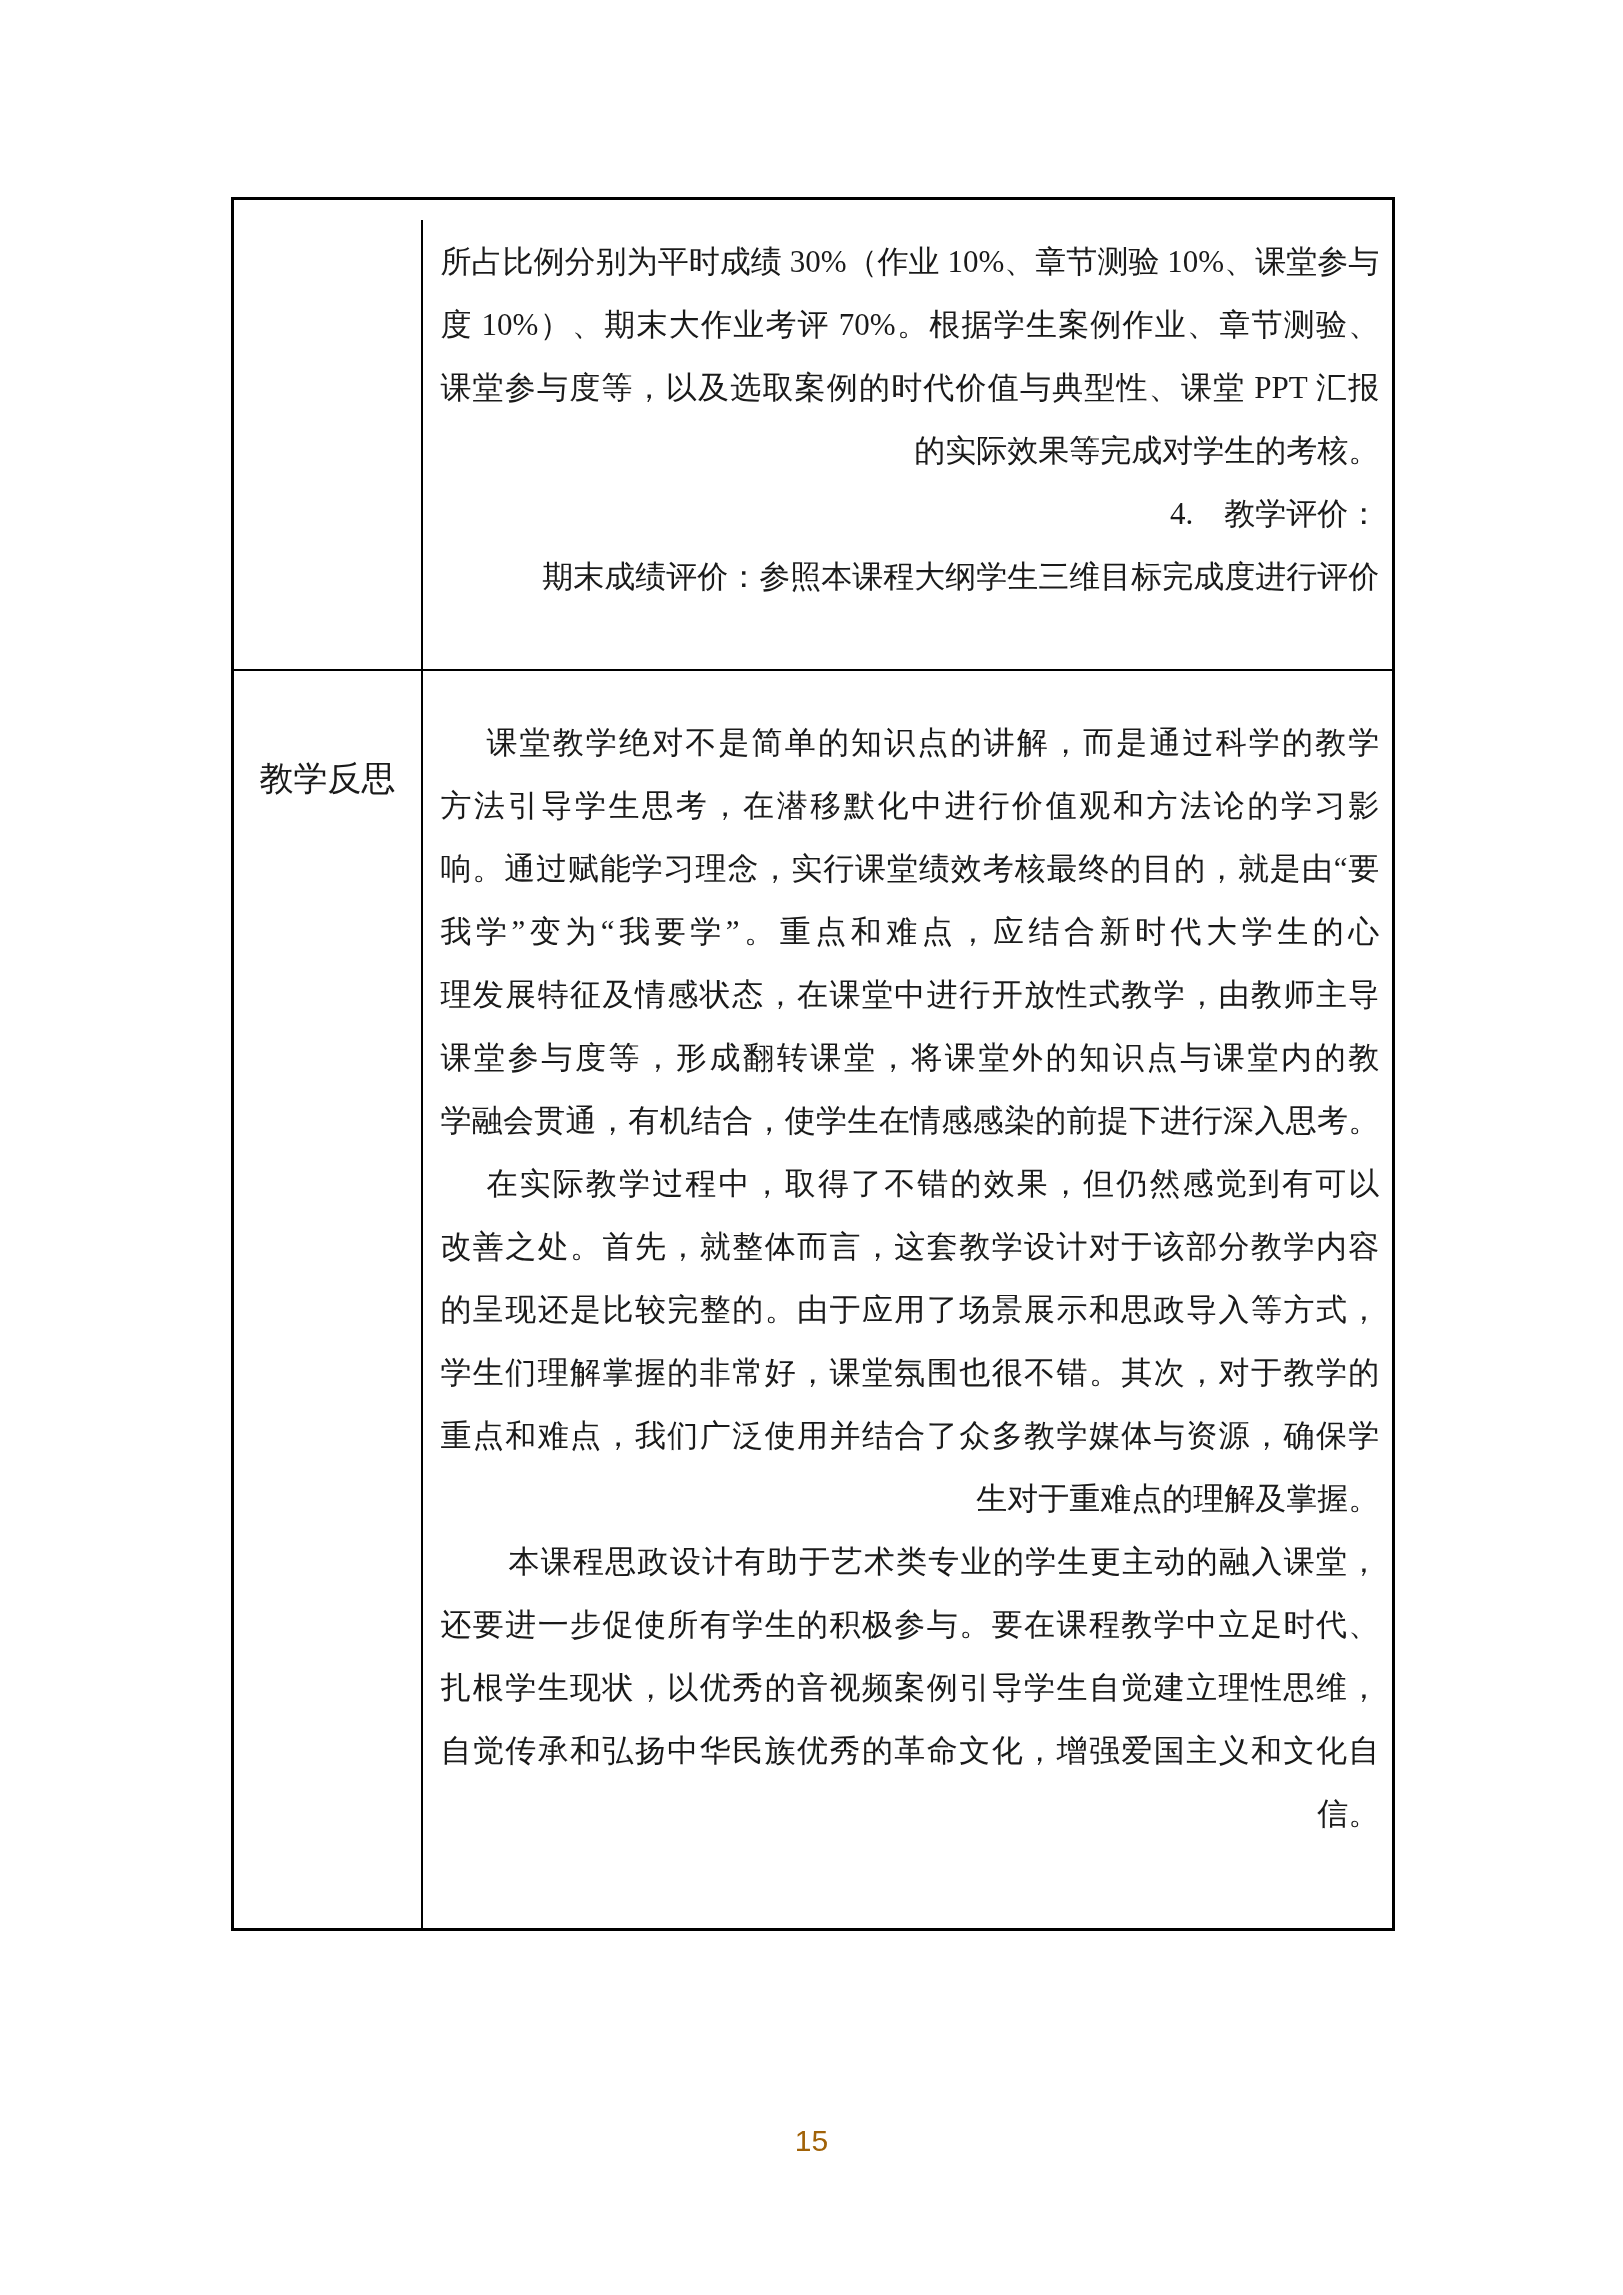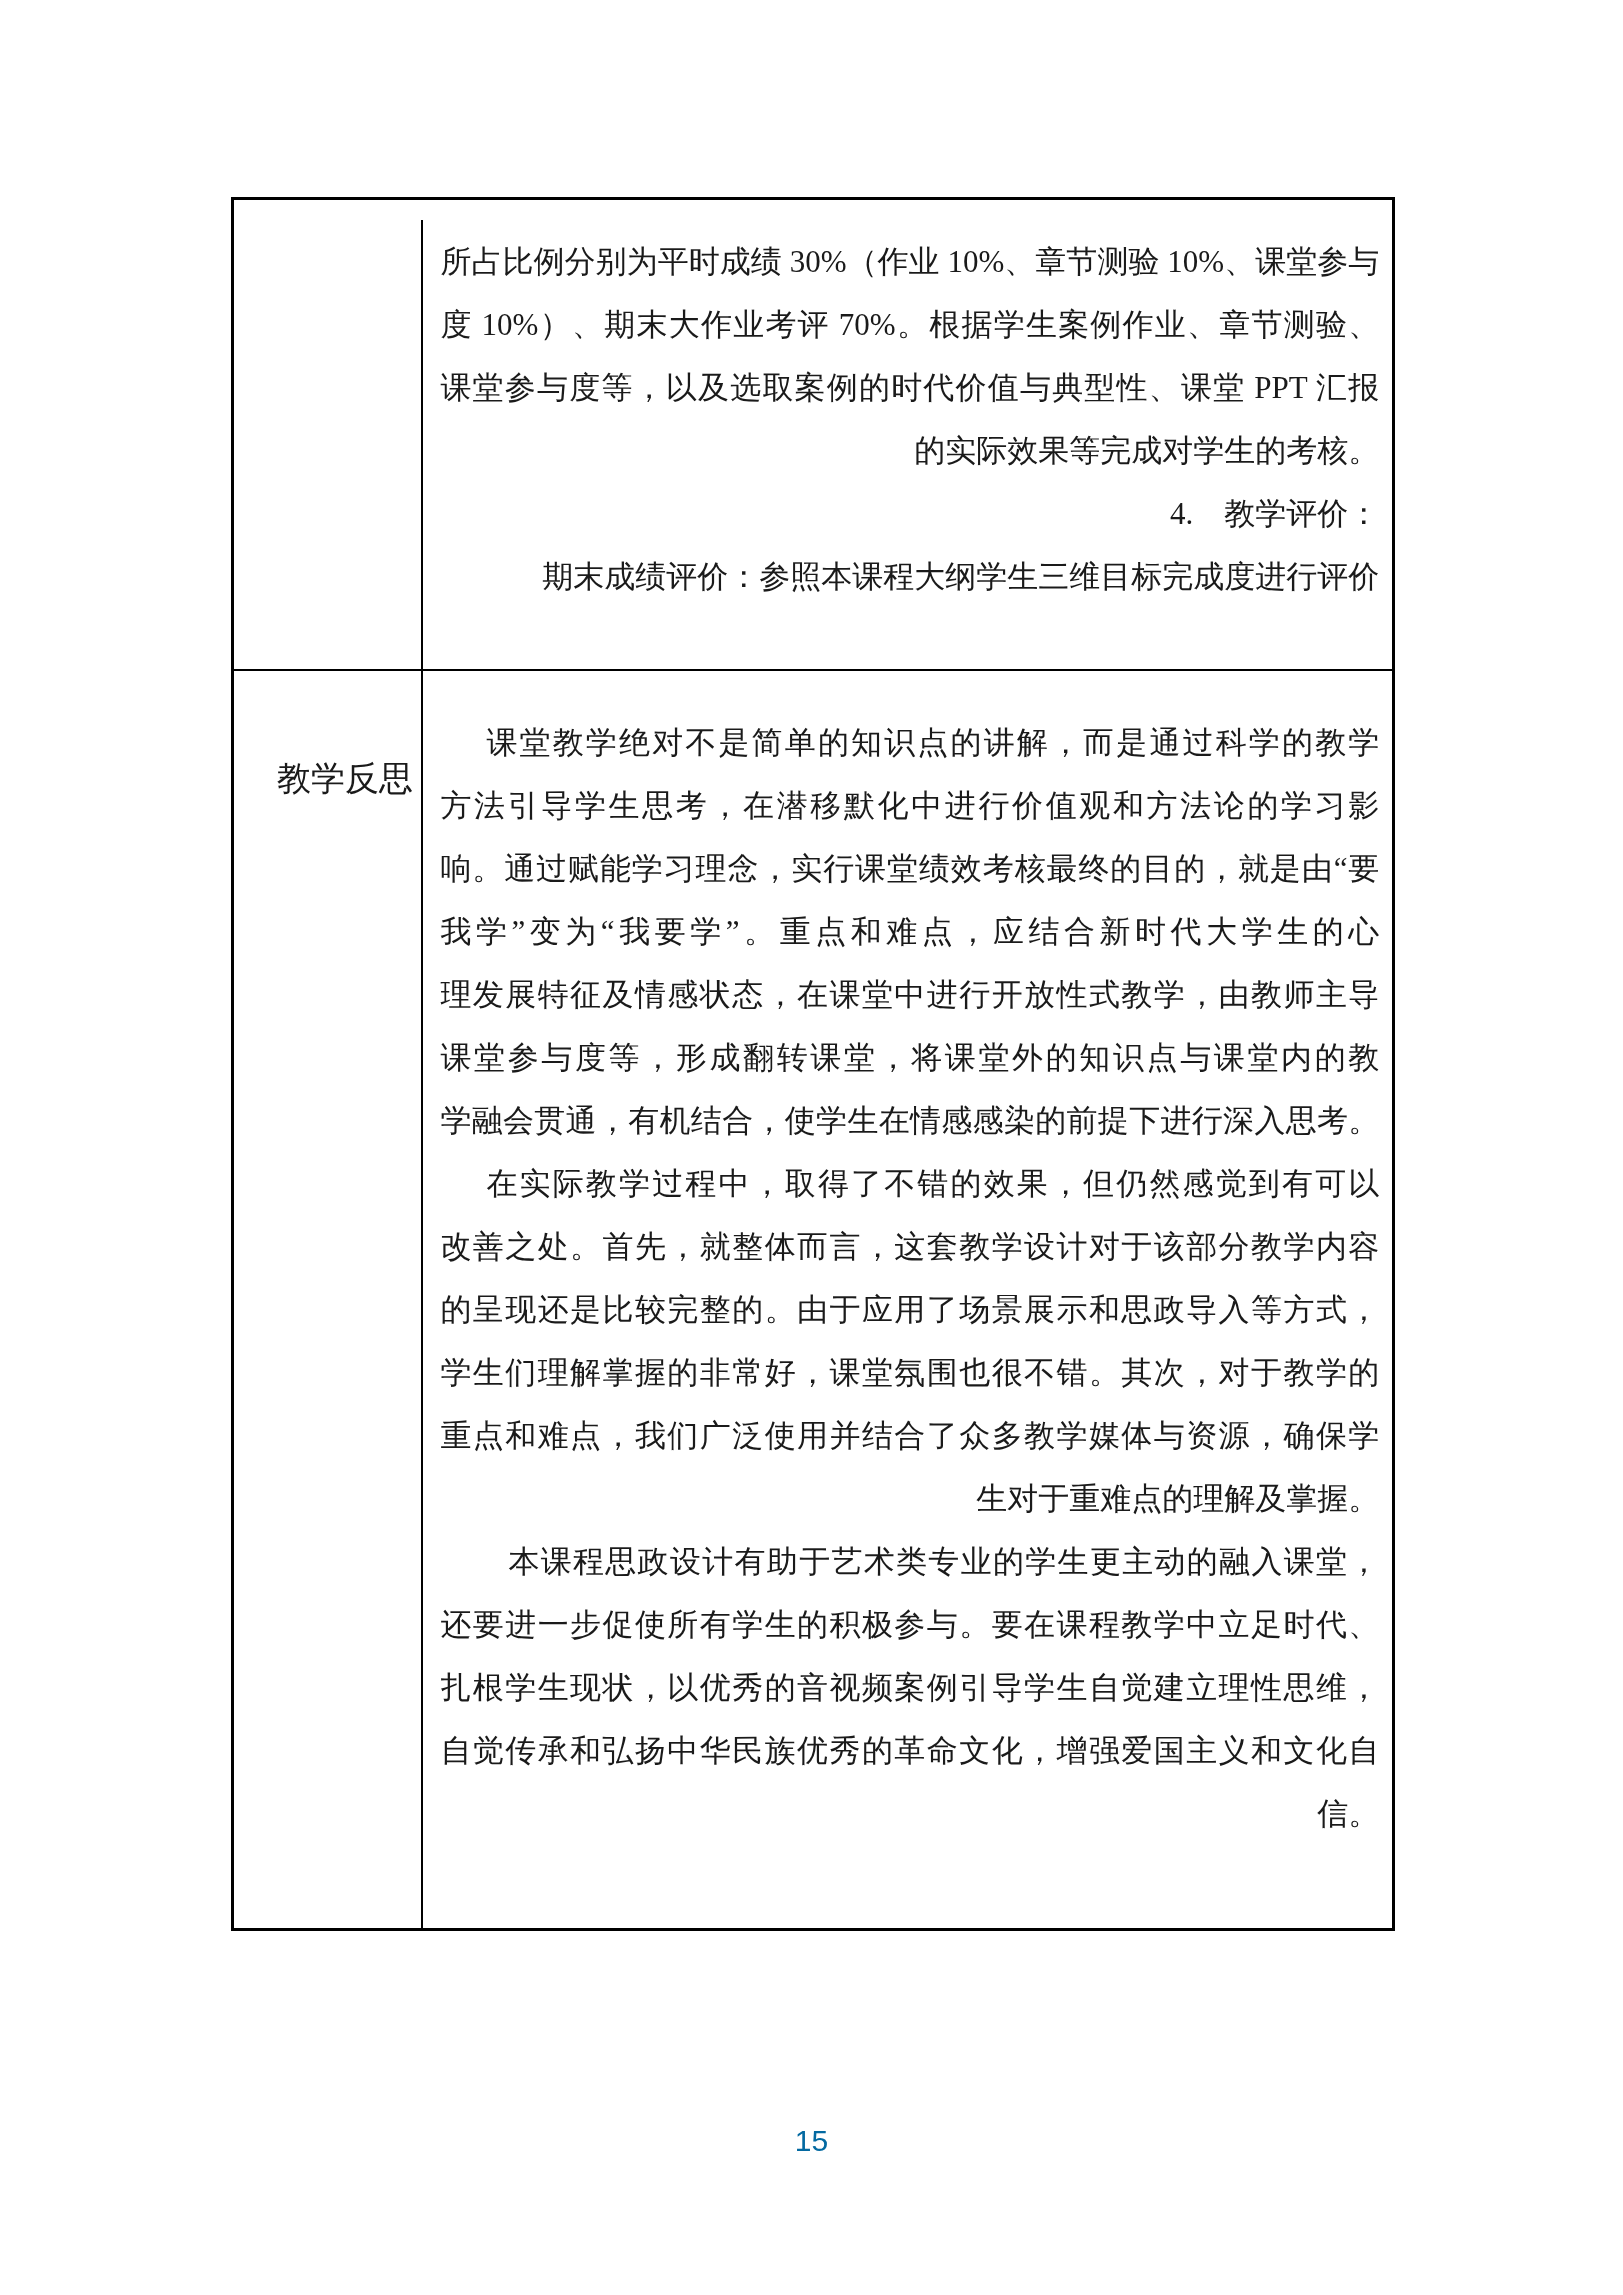--- a/index.html
+++ b/index.html
@@ -15,39 +15,39 @@
     border:3.2px solid #000; box-sizing:border-box;
     background:#fff;
   }
   .row { display:flex; box-sizing:border-box; }
   .row-1 { height:449px;margin-top:20px; }
   .row-2 { height:1259px; border-top:2.4px solid #000; }
   .label-cell {
     flex:0 0 189px; width:189px;
     border-right:2.4px solid #000; box-sizing:border-box;
     font-size:34px; line-height:63px;
-    padding-left:43px;
+    text-align:center;
   }
   .row-2 .label-cell { padding-top:76px; }
   .content-cell {
     flex:1 1 auto; box-sizing:border-box;
     padding:9.5px 12.7px 0 17.4px;
     font-size:31px; line-height:63px;
     overflow:hidden;
   }
   .row-2 .content-cell { padding-top:40px; }
   .line { white-space:pre-wrap; text-align:right; }
   .j { text-align:justify; text-align-last:justify; }
   .i2 { text-indent:46px;font-family:Liberation Serif, serif; }
   .i3 { text-indent:68px; }
   .page-number {
     position:absolute; top:2124px; left:0; width:100%;
     text-align:center;
     font-family:"Liberation Sans","DejaVu Sans",sans-serif;
-    font-size:30px; color:#0369a1;
+    font-size:30px; color:#a16207;
   }
 </style>
 </head>
 <body>
 
 <div class="doc-table">
 
   <div class="row row-1">
     <div class="label-cell">
       <span></span>

